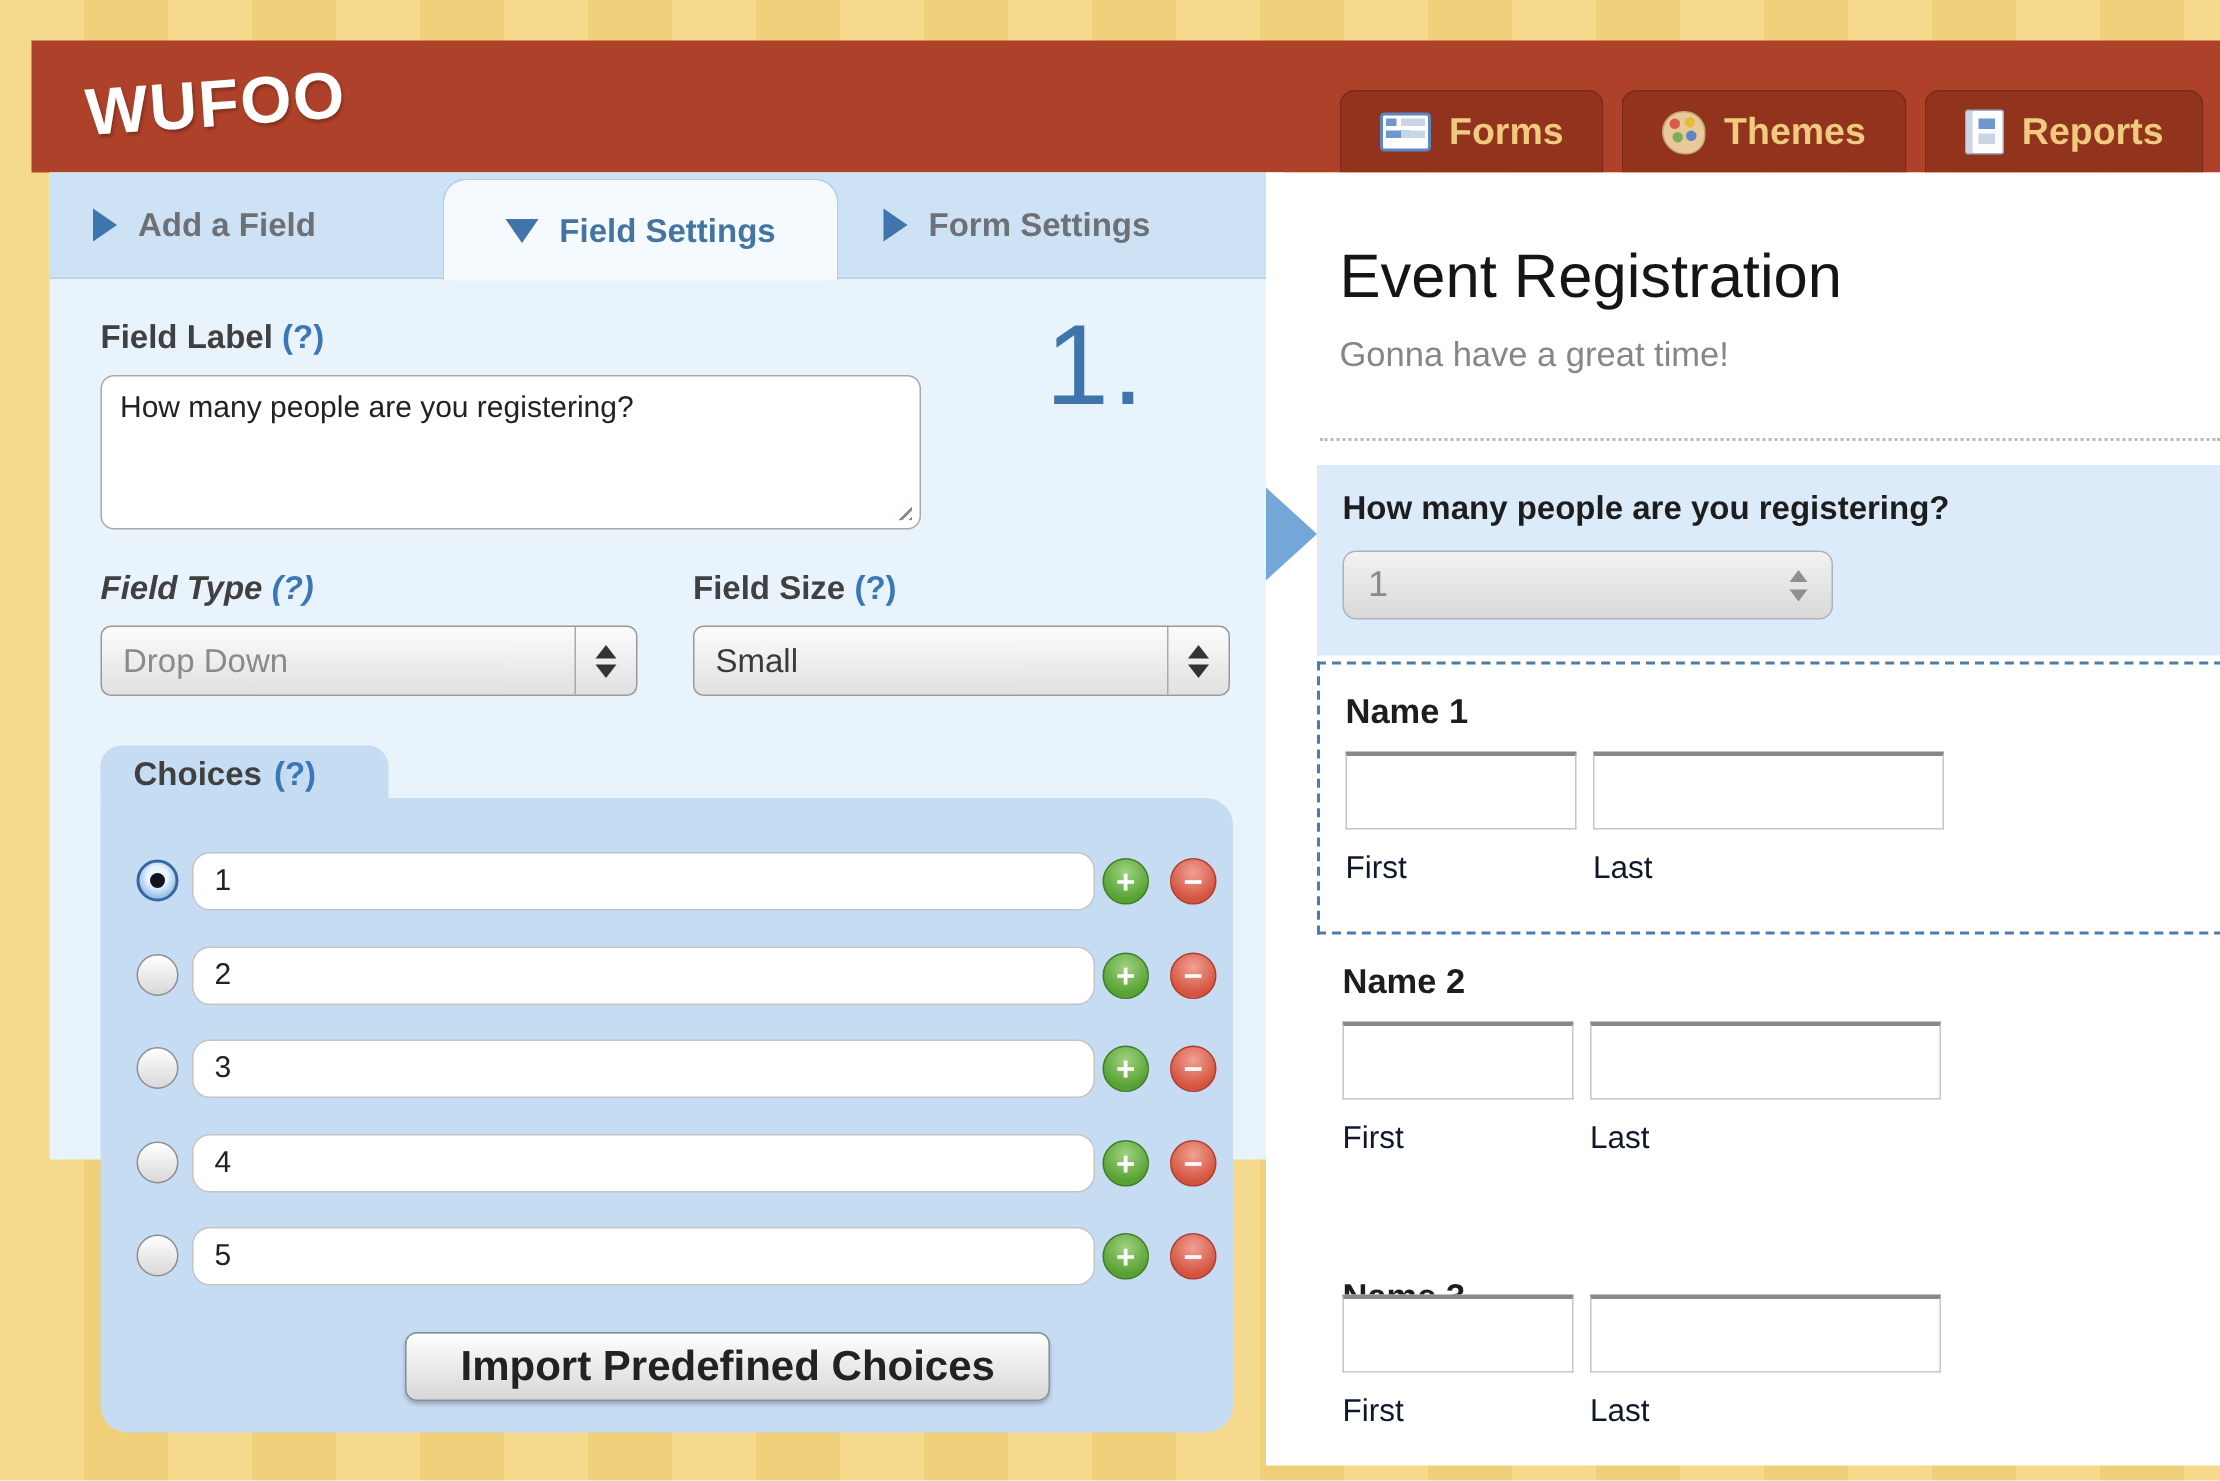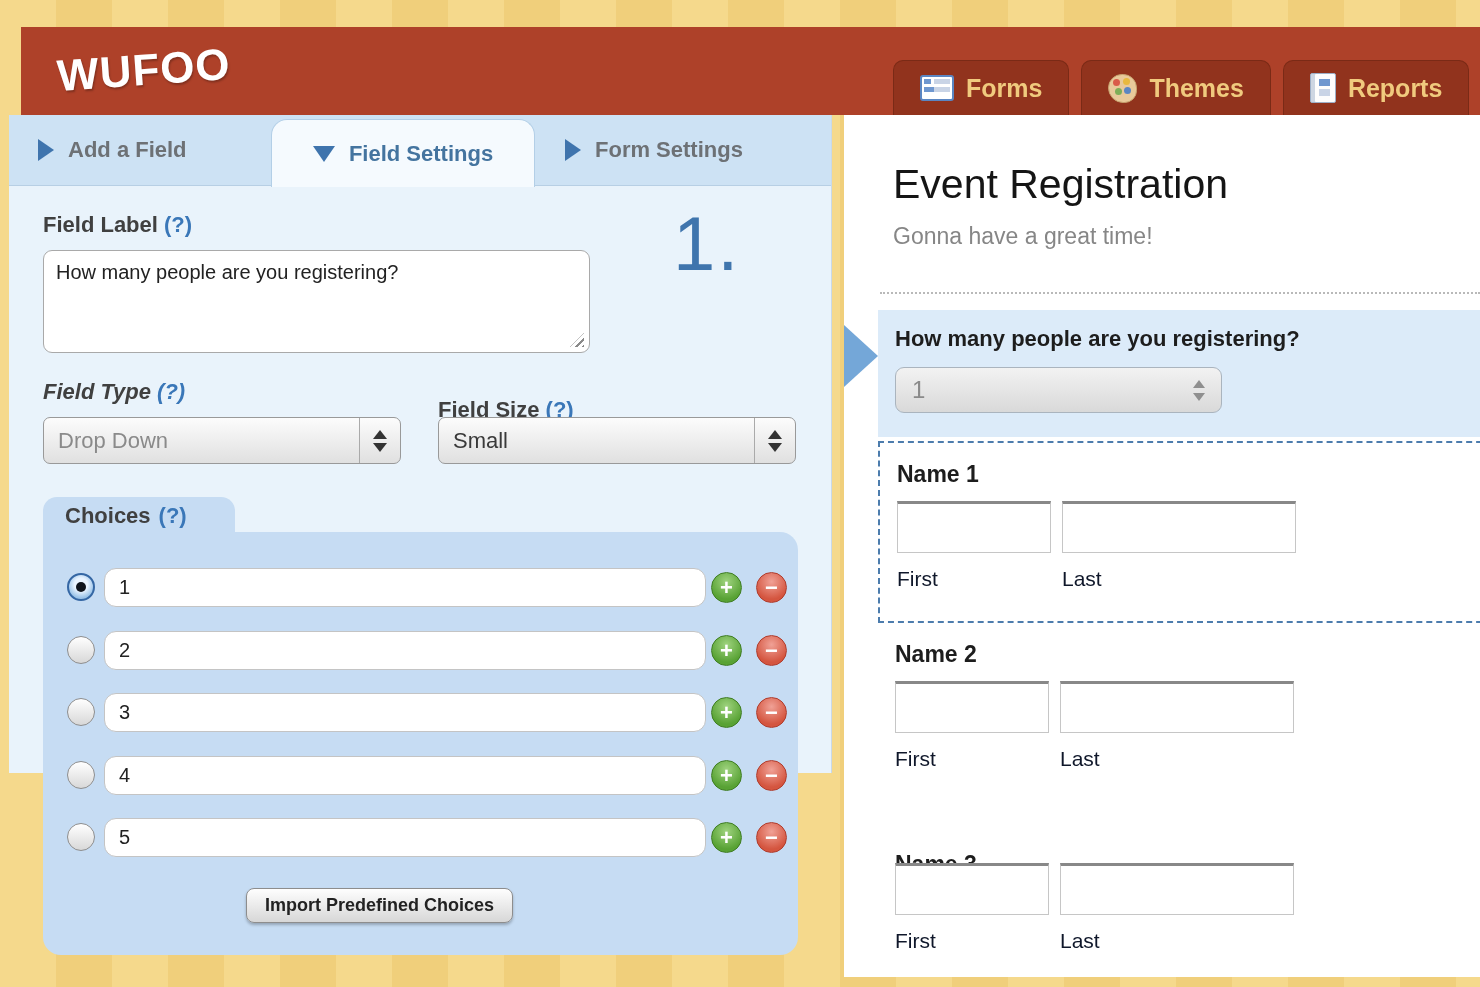--- a/index.html
+++ b/index.html
@@ -19,21 +19,21 @@
   .ic-forms{width:30px;height:22px;background:#fff;border:2px solid #5b86c2;border-radius:3px;position:relative;}
   .ic-forms:before{content:"";position:absolute;left:2px;top:2px;width:7px;height:5px;background:#6f97cf;}
   .ic-forms:after{content:"";position:absolute;left:12px;top:2px;right:2px;height:5px;background:#c9d4e6;box-shadow:0 8px 0 #c9d4e6,-10px 8px 0 #6f97cf;}
   .ic-reports{width:24px;height:28px;background:#fdfdfd;border:1px solid #9eb0c8;border-radius:2px;position:relative;
               box-shadow:inset 4px 0 0 #cdd6e2;}
   .ic-reports:after{content:"";position:absolute;left:8px;top:5px;width:11px;height:7px;background:#6f97cf;box-shadow:0 10px 0 #c9d4e6;}
   .ic-themes{width:27px;height:27px;border-radius:50% 50% 45% 55%;background:#e8c99a;position:relative;border:1px solid #c7a36f;}
   .ic-themes:before{content:"";position:absolute;left:4px;top:4px;width:7px;height:7px;border-radius:50%;background:#d95b4a;
        box-shadow:10px -1px 0 #e8b93f, 2px 9px 0 #7fae57, 11px 8px 0 #5b86c2;}
   
-  .left-panel{position:absolute;left:9px;top:115px;width:822px;height:658px;background:#e9f3fb;border-right:1px solid #c9d9e8;}
+  .left-panel{position:absolute;left:33px;top:115px;width:822px;height:658px;background:#e9f3fb;border-right:1px solid #c9d9e8;}
   .tabbar{position:absolute;left:0;top:0;width:100%;height:70px;background:#cde2f4;border-bottom:1px solid #b7cfe4;}
   .ltab{position:absolute;top:22px;display:flex;align-items:center;gap:14px;color:#6d7175;
         font-size:22px;font-weight:700;cursor:pointer;}
   .tri-right{width:0;height:0;border-top:11px solid transparent;border-bottom:11px solid transparent;border-left:16px solid #3f74ad;}
   .tri-down{width:0;height:0;border-left:11px solid transparent;border-right:11px solid transparent;border-top:16px solid #3f74ad;}
   .ltab-active{position:absolute;left:262px;top:4px;width:262px;height:67px;background:#f5fafe;
         border:1px solid #b3cfe7;border-bottom:none;border-radius:16px 16px 0 0;
         display:flex;align-items:center;justify-content:center;gap:14px;color:#44749f;
         font-size:22px;font-weight:700;cursor:pointer;z-index:2;}
   .form-label{position:absolute;font-size:22px;font-weight:700;color:#404040;}
@@ -62,21 +62,21 @@
   .radio{position:absolute;left:24px;top:5px;width:26px;height:26px;border-radius:50%;
         background:linear-gradient(#ffffff,#d8d8d8);border:1px solid #8e8e8e;cursor:pointer;}
   .radio.checked{background:radial-gradient(circle at 50% 40%, #eaf4ff 0 35%, #9cc4e8 70%);border:2px solid #3567a4;width:24px;height:24px;}
   .radio.checked:after{content:"";position:absolute;left:7px;top:7px;width:10px;height:10px;border-radius:50%;background:#10141c;}
   .choice-input{position:absolute;left:61px;top:0;width:586px;height:37px;background:#fff;border:1px solid #c4c4c4;
         border-radius:12px;font-size:20px;color:#222;display:flex;align-items:center;padding-left:14px;cursor:text;}
   .btn-plus,.btn-minus{position:absolute;top:4px;width:29px;height:29px;border-radius:50%;cursor:pointer;
         display:flex;align-items:center;justify-content:center;color:#fff;font-size:22px;font-weight:700;line-height:1;}
   .btn-plus{left:668px;background:radial-gradient(circle at 50% 30%,#9fd37f,#58a234 70%);border:1px solid #3f7d22;}
   .btn-minus{left:713px;background:radial-gradient(circle at 50% 30%,#f0a196,#d4553f 70%);border:1px solid #b03c2c;}
-  .import-btn{position:absolute;left:203px;top:356px;padding:6px 18px;font-size:18px;font-weight:700;color:#222;
+  .import-btn{position:absolute;left:203px;top:356px;padding:6px 36px;font-size:28px;font-weight:700;color:#222;
         background:linear-gradient(#fefefe,#d7d7d7);border:1px solid #8d8d8d;border-radius:8px;
         box-shadow:0 2px 3px rgba(0,0,0,.25);cursor:pointer;}
   
   .right-panel{position:absolute;left:844px;top:115px;width:636px;height:862px;background:#fff;}
   .ev-title{position:absolute;left:49px;top:46px;font-size:41px;color:#151515;}
   .ev-sub{position:absolute;left:49px;top:108px;font-size:23px;color:#868686;}
   .dotted-sep{position:absolute;left:36px;top:177px;width:600px;border-top:2px dotted #b9b9b9;}
   .hl-box{position:absolute;left:34px;top:195px;width:602px;height:127px;background:#dcebf9;}
   .pointer{position:absolute;left:0px;top:210px;width:0;height:0;
         border-top:31px solid transparent;border-bottom:31px solid transparent;border-left:34px solid #74a7d8;}
@@ -147,21 +147,21 @@
     <span class="help">(?)</span>
   </div>
   <div class="selectbox" style="left:34px;top:302px;width:356px;">
     <span class="val val-dim">Drop Down</span>
     <span class="spin">
       <span class="sp-up"></span>
       <span class="sp-dn"></span>
     </span>
   </div>
 
-  <div class="form-label" style="left:429px;top:264px;margin-top:18px;">
+  <div class="form-label" style="left:429px;top:264px;">
     <span>Field Size</span>
     <span class="help">(?)</span>
   </div>
   <div class="selectbox" style="left:429px;top:302px;width:356px;">
     <span class="val val-dark">Small</span>
     <span class="spin">
       <span class="sp-up"></span>
       <span class="sp-dn"></span>
     </span>
   </div>

